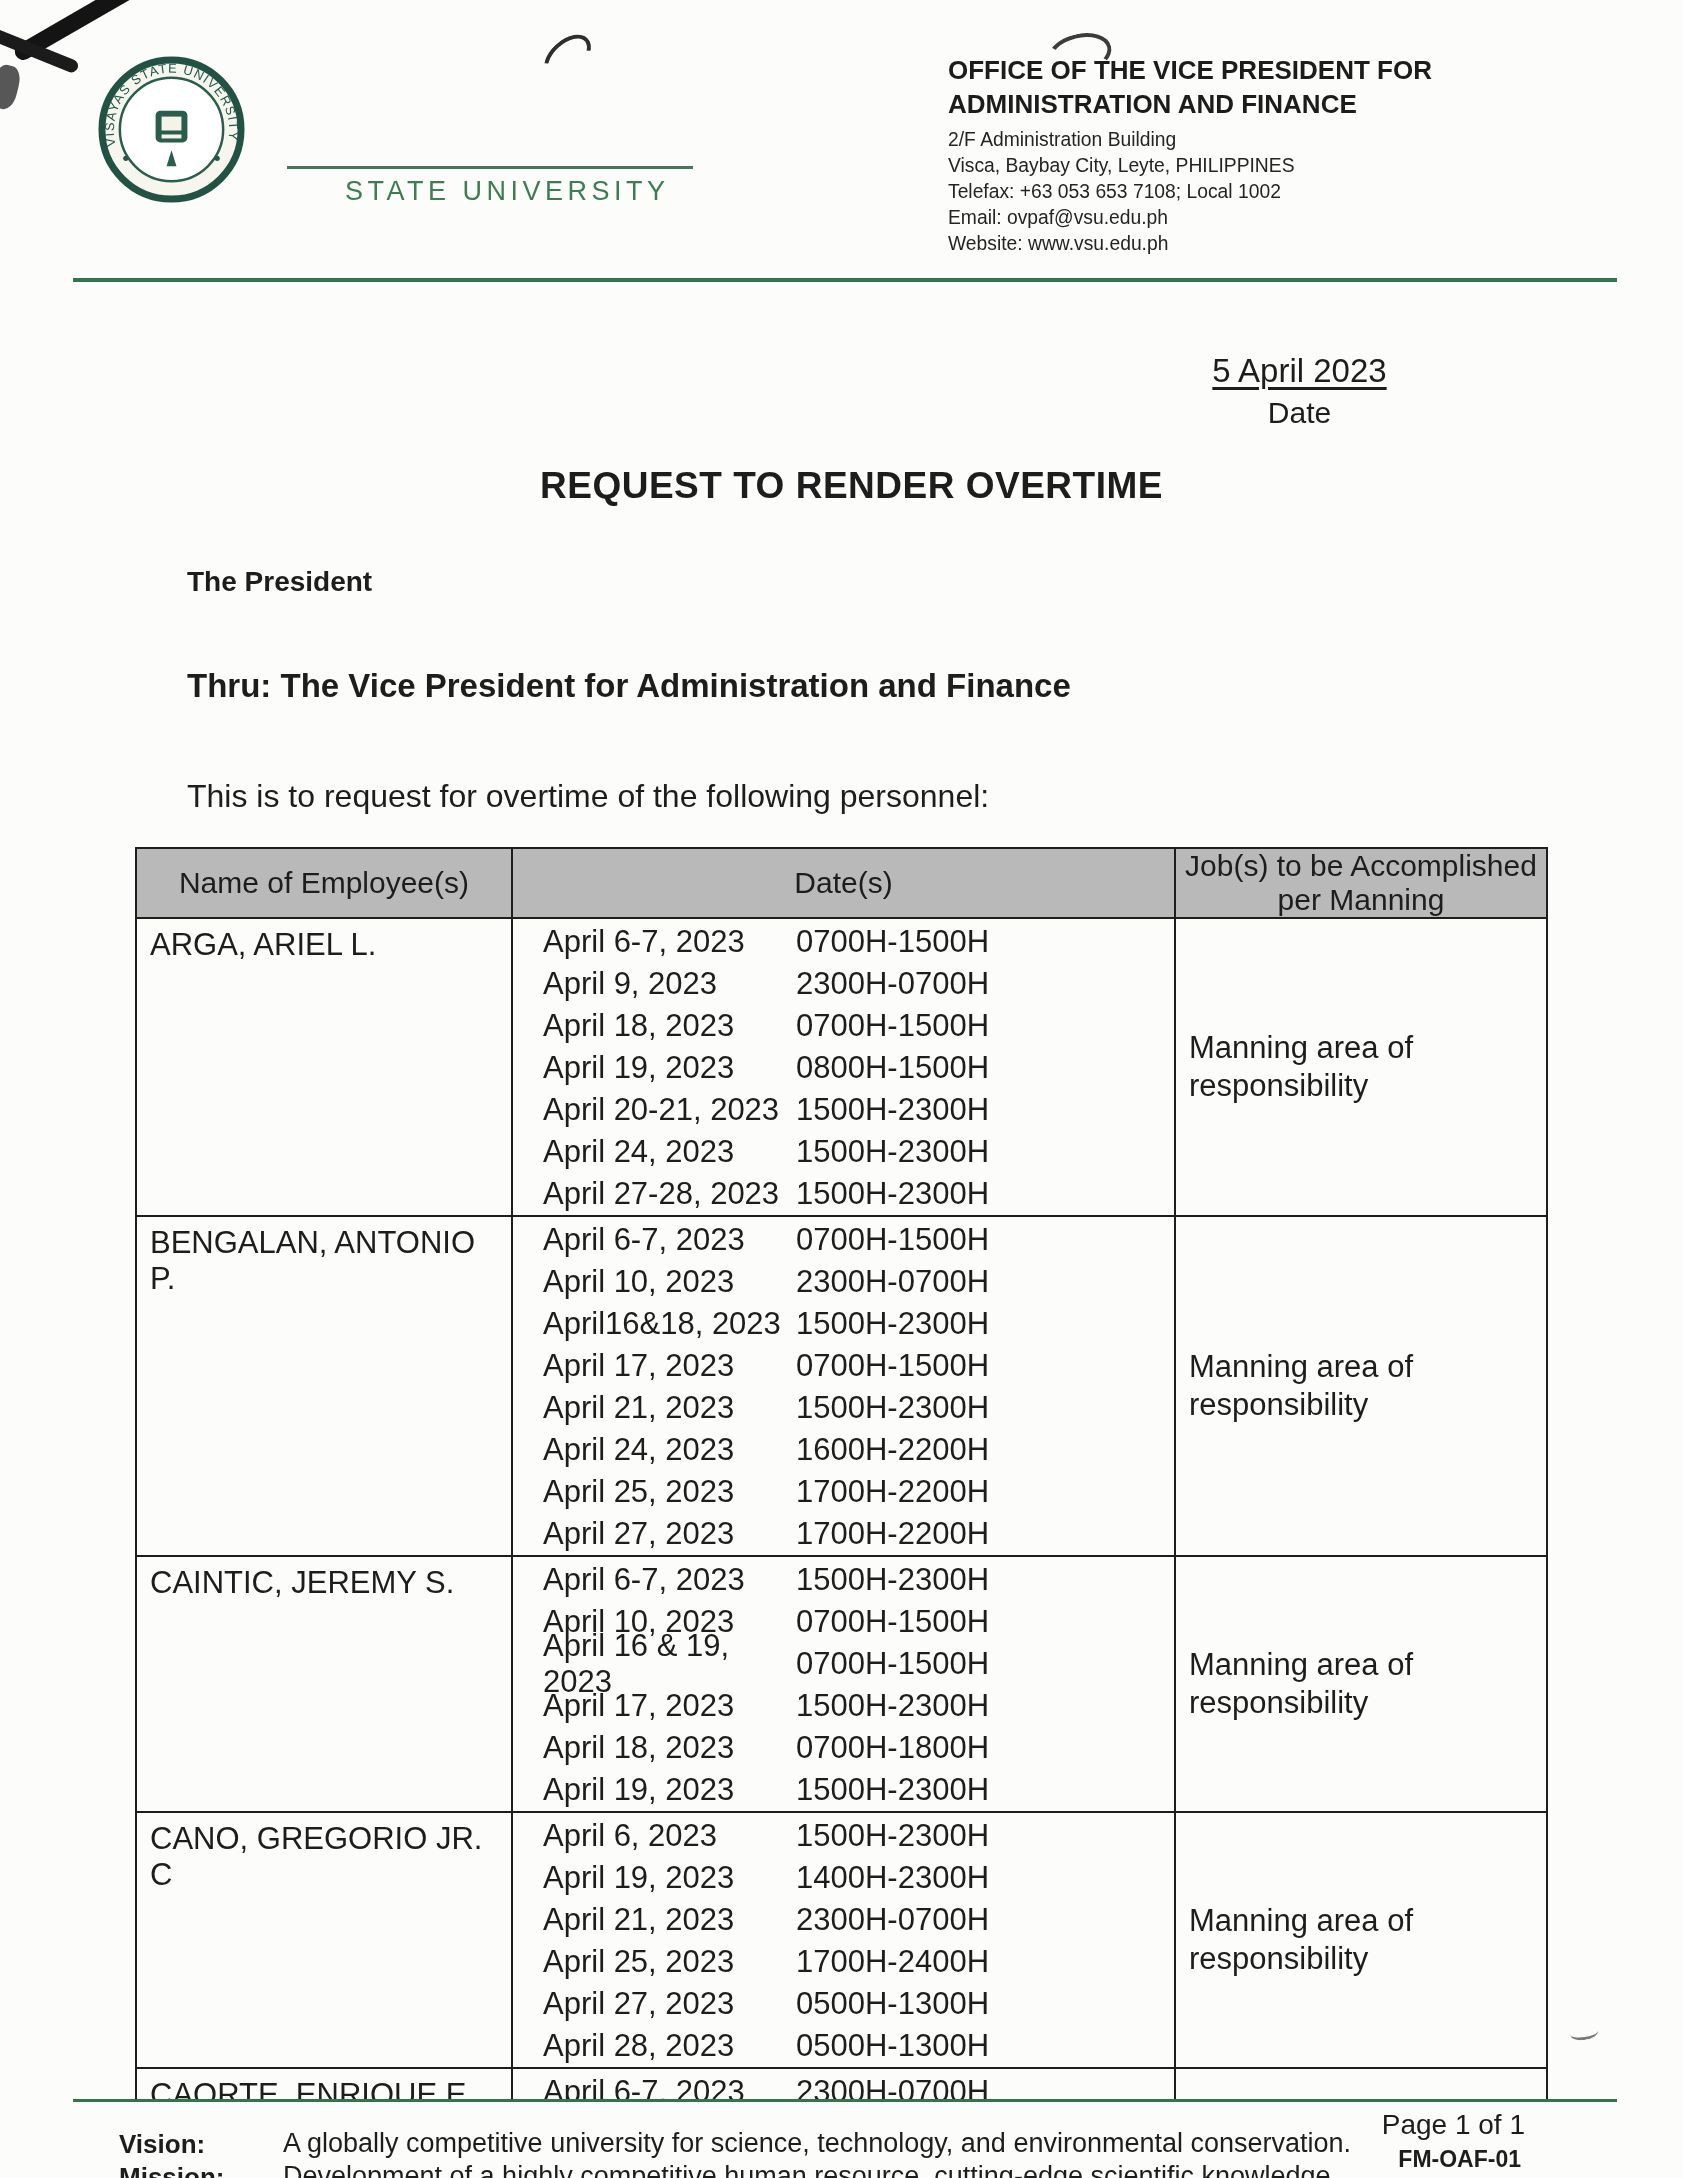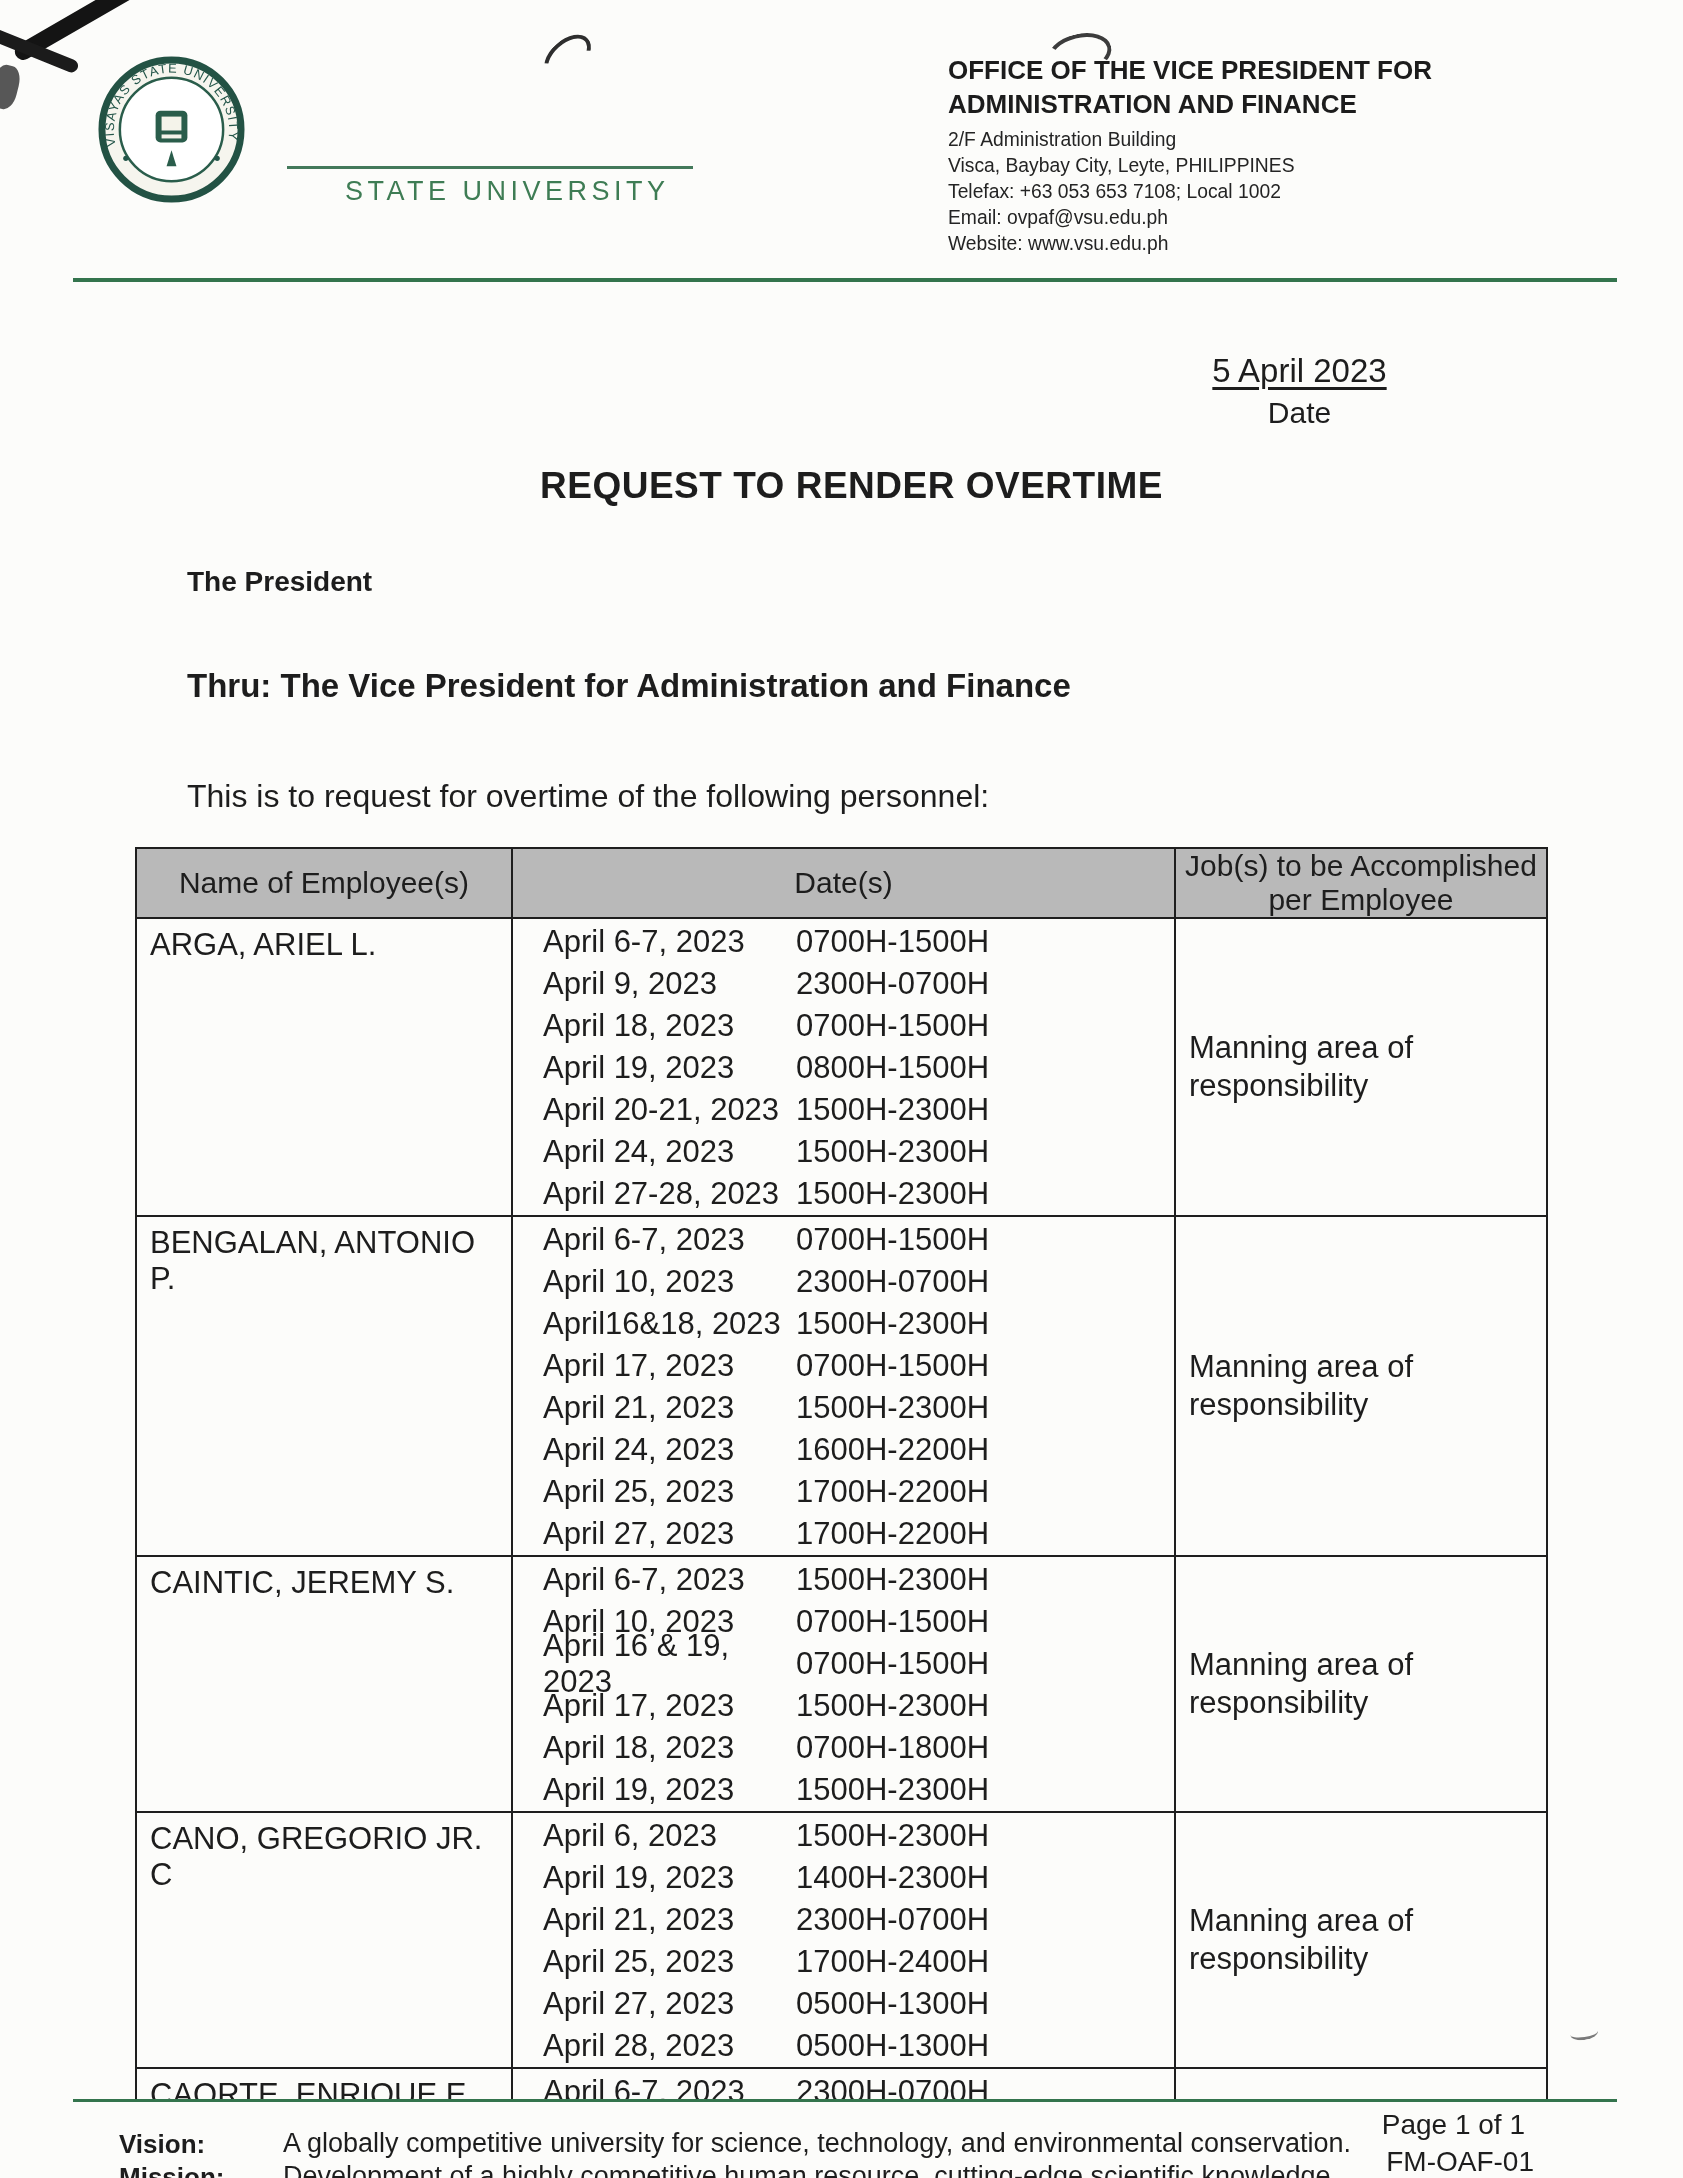--- a/index.html
+++ b/index.html
@@ -58,21 +58,21 @@
   .sched-line { display:flex; align-items:center; height:42px; padding-left:30px; font-size:31px; }
   .s-date { width:253px; flex:0 0 auto; }
   .cell-job { vertical-align:middle; padding-left:13px; font-size:31px; }
   .job-text { display:block; width:248px; line-height:38px; }
   .job-top { vertical-align:top; padding-top:24px; }
   .ot-table tbody tr:last-child { height:139px; }
 
   
   .rule-bottom { position:absolute; left:73px; top:2099px; width:1544px; height:3px; background:#34744d; }
   .page-num { position:absolute; right:158px; top:2109px; font-size:28px; }
-  .form-code { position:absolute; right:149px; top:2146px; font-size:28px; font-weight:normal; }
+  .form-code { position:absolute; right:162px; top:2146px; font-size:23px; font-weight:bold; }
   .vision-label { position:absolute; left:119px; top:2129px; font-size:26px; font-weight:bold; }
   .vision-text { position:absolute; left:283px; top:2128px; font-size:27px;text-align:center; }
   .mission-label { position:absolute; left:119px; top:2162px; font-size:26px; font-weight:bold; }
   .mission-text { position:absolute; left:283px; top:2161px; font-size:27px; }
 </style>
 </head>
 <body>
 
 <div class="page">
 
@@ -128,21 +128,21 @@
     <table class="ot-table">
       <colgroup>
         <col style="width:376px">
           <col style="width:663px">
           <col style="width:372px">
       </colgroup>
       <thead>
         <tr>
           <th>Name of Employee(s)</th>
           <th>Date(s)</th>
-          <th>Job(s) to be Accomplished per Employee</th>
+          <th>Job(s) to be Accomplished per Manning</th>
         </tr>
       </thead>
       <tbody>
           <tr>
             <td class="cell-name">ARGA, ARIEL L.</td>
             <td class="cell-dates">
               <div class="sched-line">
                 <span class="s-date">April 6-7, 2023</span>
                 <span class="s-time">0700H-1500H</span>
               </div>

